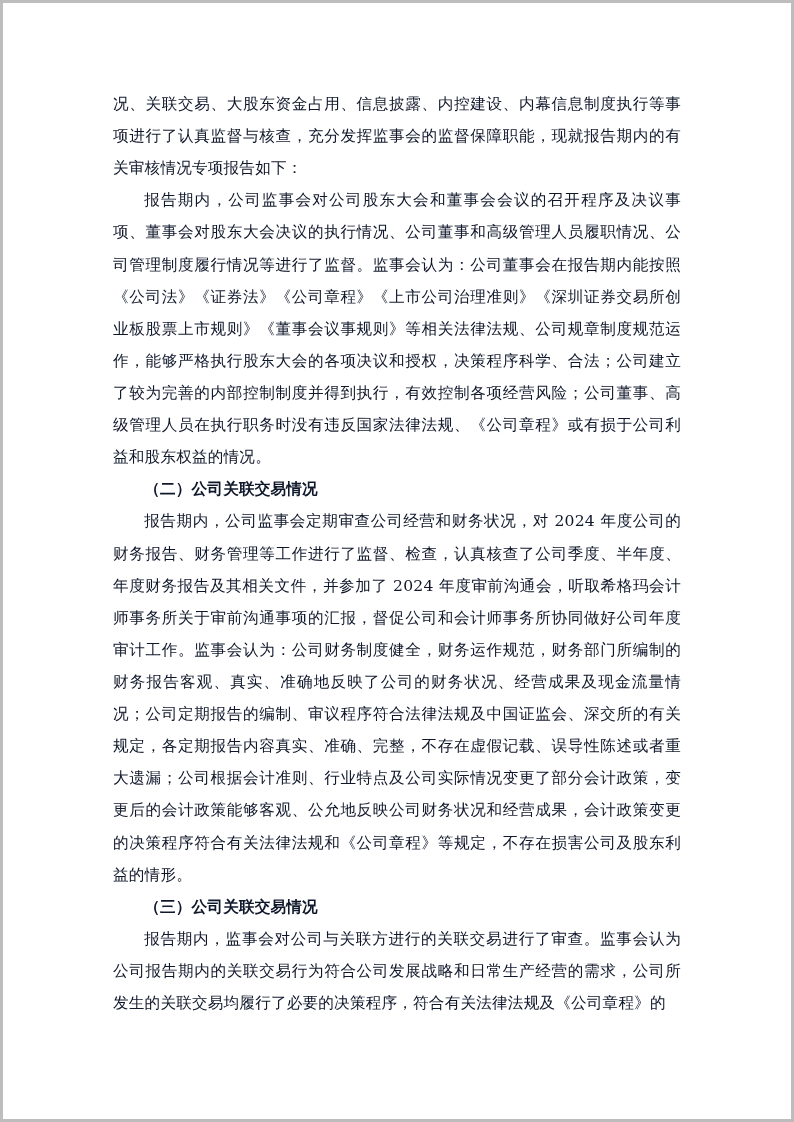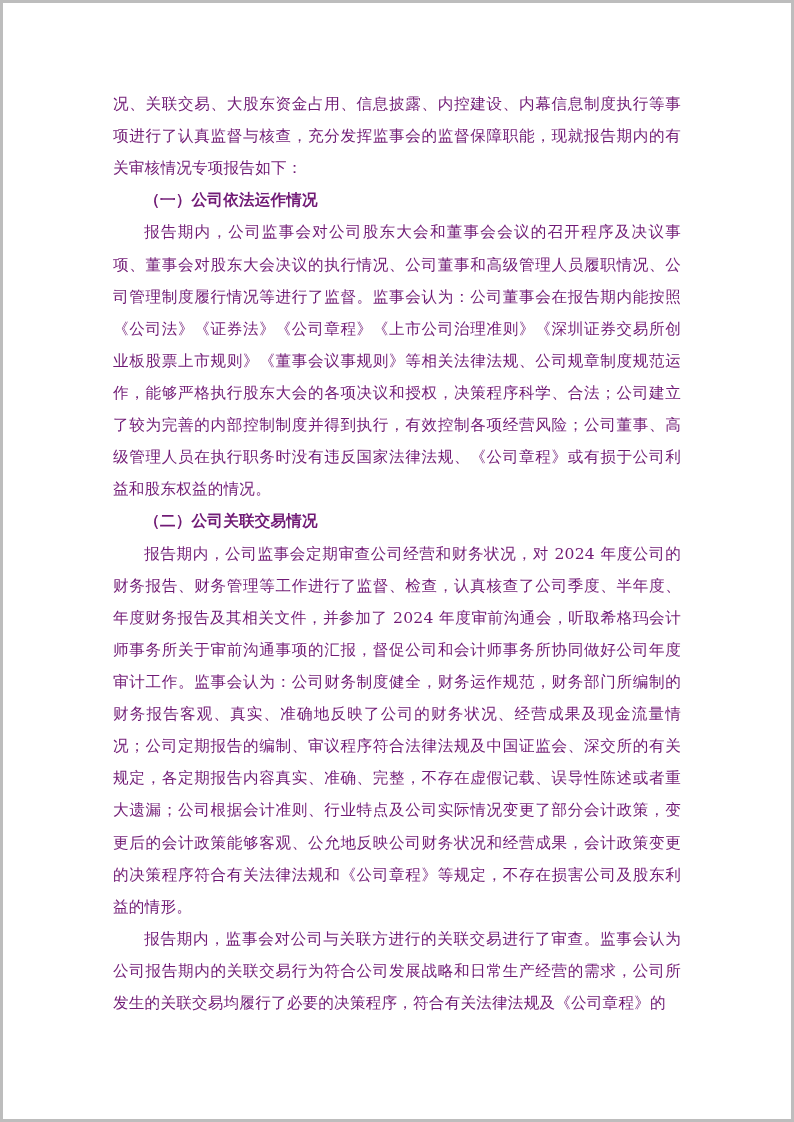--- a/index.html
+++ b/index.html
@@ -22,21 +22,21 @@
   .content {
     position: absolute;
     left: 113px;
     top: 88px;
     width: 568px;
   }
   p {
     margin: 0;
     font-size: 15.6px;
     line-height: 2.06;
-    color: #701a75;
+    color: #0f172a;
     text-align: justify;
     text-justify: inter-ideograph;
     letter-spacing: 0.2px;
     font-family: "DejaVu Serif", "Liberation Serif", serif;
   }
   p.indent {
     text-indent: 2em;
   }
   p.heading {
     text-indent: 2em;
@@ -56,19 +56,19 @@
 <body>
 
 <div class="page">
   <div class="edge-left"></div>
   <div class="edge-right"></div>
   <div class="edge-top"></div>
   <div class="edge-bottom"></div>
 
   <div class="content">
     <p class="">况、关联交易、大股东资金占用、信息披露、内控建设、内幕信息制度执行等事项进行了认真监督与核查，充分发挥监事会的监督保障职能，现就报告期内的有关审核情况专项报告如下：</p>
-    <p class="heading">（一）公司依法运作情况</p>
     <p class="indent">报告期内，公司监事会对公司股东大会和董事会会议的召开程序及决议事项、董事会对股东大会决议的执行情况、公司董事和高级管理人员履职情况、公司管理制度履行情况等进行了监督。监事会认为：公司董事会在报告期内能按照《公司法》《证券法》《公司章程》《上市公司治理准则》《深圳证券交易所创业板股票上市规则》《董事会议事规则》等相关法律法规、公司规章制度规范运作，能够严格执行股东大会的各项决议和授权，决策程序科学、合法；公司建立了较为完善的内部控制制度并得到执行，有效控制各项经营风险；公司董事、高级管理人员在执行职务时没有违反国家法律法规、《公司章程》或有损于公司利益和股东权益的情况。</p>
     <p class="heading">（二）公司关联交易情况</p>
     <p class="indent">报告期内，公司监事会定期审查公司经营和财务状况，对 2024 年度公司的财务报告、财务管理等工作进行了监督、检查，认真核查了公司季度、半年度、年度财务报告及其相关文件，并参加了 2024 年度审前沟通会，听取希格玛会计师事务所关于审前沟通事项的汇报，督促公司和会计师事务所协同做好公司年度审计工作。监事会认为：公司财务制度健全，财务运作规范，财务部门所编制的财务报告客观、真实、准确地反映了公司的财务状况、经营成果及现金流量情况；公司定期报告的编制、审议程序符合法律法规及中国证监会、深交所的有关规定，各定期报告内容真实、准确、完整，不存在虚假记载、误导性陈述或者重大遗漏；公司根据会计准则、行业特点及公司实际情况变更了部分会计政策，变更后的会计政策能够客观、公允地反映公司财务状况和经营成果，会计政策变更的决策程序符合有关法律法规和《公司章程》等规定，不存在损害公司及股东利益的情形。</p>
+    <p class="heading">（三）公司关联交易情况</p>
     <p class="indent">报告期内，监事会对公司与关联方进行的关联交易进行了审查。监事会认为公司报告期内的关联交易行为符合公司发展战略和日常生产经营的需求，公司所发生的关联交易均履行了必要的决策程序，符合有关法律法规及《公司章程》的</p>
   </div>
 </div>
 
 </body></html>

